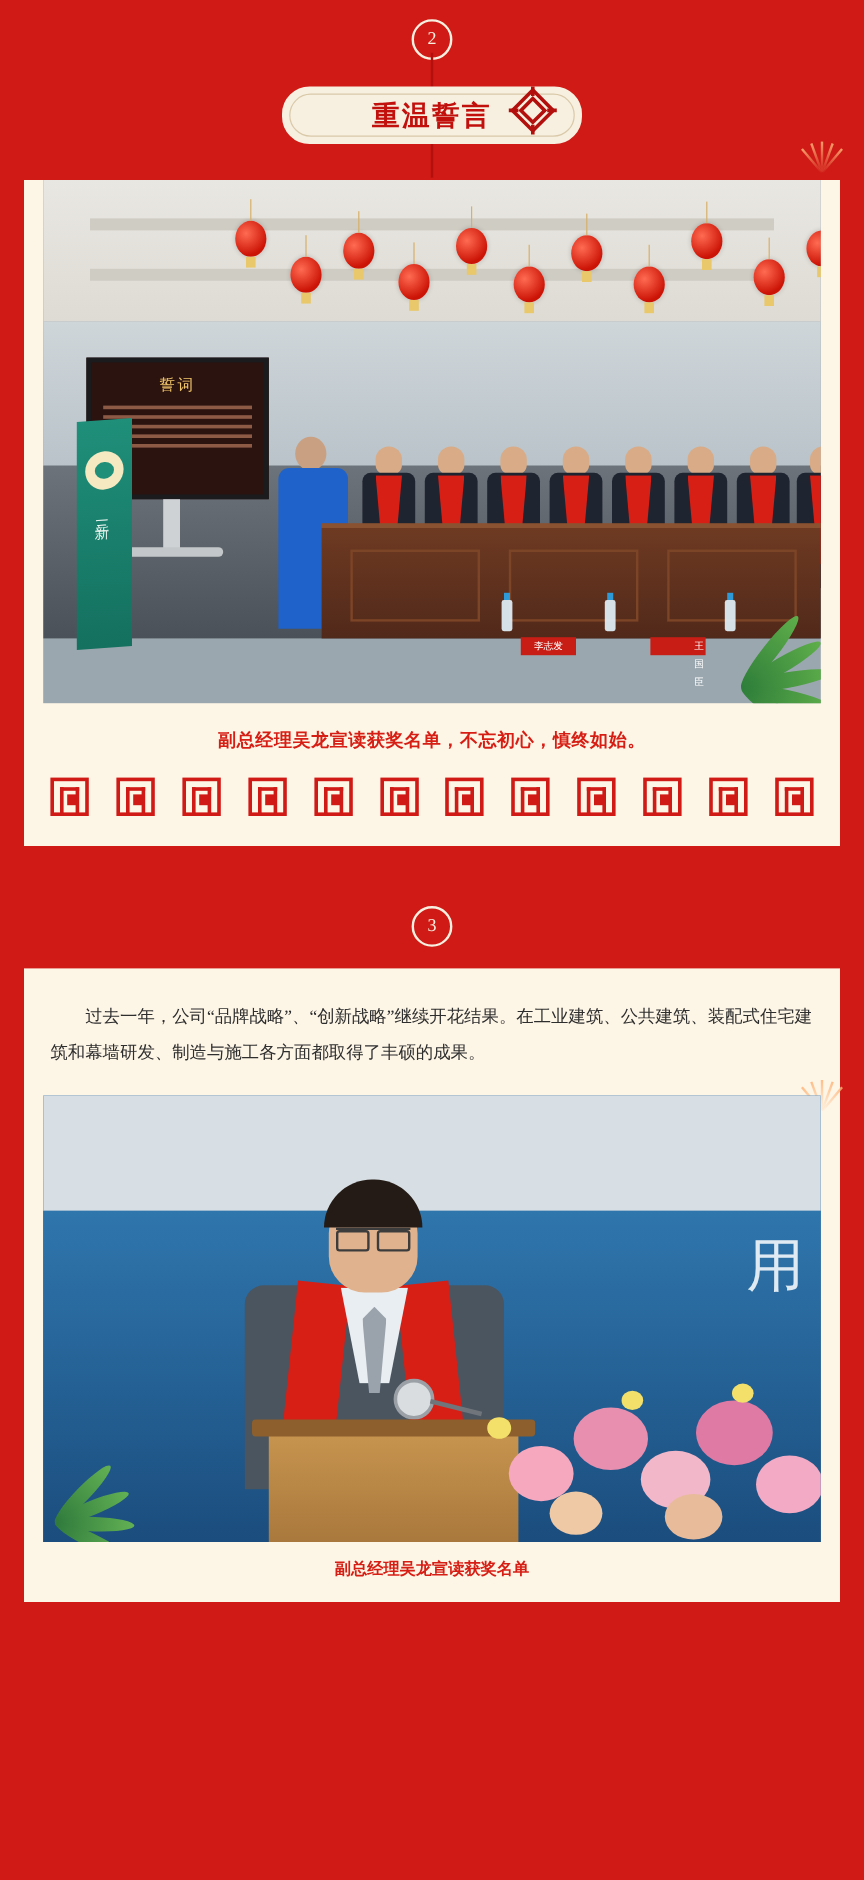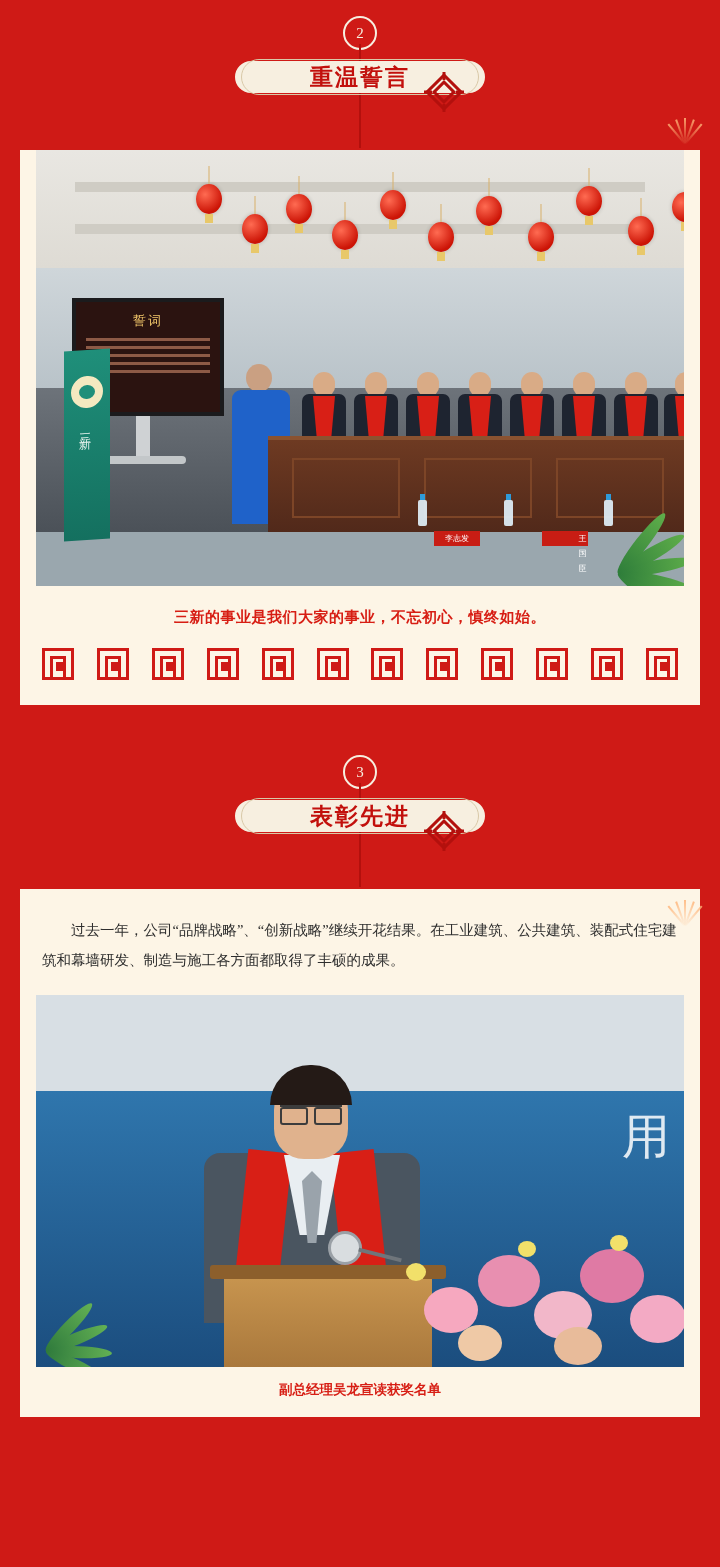--- a/index.html
+++ b/index.html
@@ -59,23 +59,23 @@
     position: absolute;
     left: 50%;
     transform: translateX(-50%);
     top: -14px;
     width: 2px; height: 104px;
     background: #b3100d;
   }
   .title-pill {
     position: absolute;
     left: 50%;
-    top: 3px;
+    top: 14px;
     transform: translateX(-50%);
-    width: 250px; height: 32px;
+    width: 250px; height: 48px;
     border-radius: 23px;
     background: #f7efe0;
     border: 2px solid #f7efe0;
     display: flex;
     align-items: center;
     justify-content: center;
   }
   .title-pill-inner {
     width: 238px; height: 36px;
     border-radius: 18px;
@@ -500,21 +500,21 @@
 
       <div class="palm">
         <i style="transform:rotate(-52deg)"></i>
         <i style="transform:rotate(-30deg)"></i>
         <i style="transform:rotate(-10deg)"></i>
         <i style="transform:rotate(12deg)"></i>
         <i style="transform:rotate(34deg)"></i>
       </div>
     </div>
 
-    <div class="caption-red">三新的事业是我们大家的事业，不忘初心，慎终如始。</div>
+    <div class="caption-red">副总经理吴龙宣读获奖名单，不忘初心，慎终如始。</div>
 
 
     <div class="meander">
       <div class="mk"></div>
       <div class="mk"></div>
       <div class="mk"></div>
       <div class="mk"></div>
       <div class="mk"></div>
       <div class="mk"></div>
       <div class="mk"></div>
@@ -528,35 +528,20 @@
 </div>
 
 <div class="gap"></div>
 
 <div>
 
   <div class="badge-wrap">
     <div class="num-badge">3</div>
   </div>
 
-  <div class="title-area">
-    <div class="title-stem"></div>
-    <div class="title-pill">
-      <div class="title-pill-inner">
-        <span class="title-text">表彰先进</span>
-      </div>
-    </div>
-    <svg class="knot" viewBox="0 0 44 44">
-      <g fill="none" stroke="#b3100d" stroke-width="3">
-        <rect x="10" y="10" width="24" height="24" transform="rotate(45 22 22)"></rect>
-        <rect x="15" y="15" width="14" height="14" transform="rotate(45 22 22)"></rect>
-        <path d="M22 2 L22 10 M22 34 L22 42 M2 22 L10 22 M34 22 L42 22"></path>
-      </g>
-    </svg>
-  </div>
 
   <div class="card pad">
 
     <div class="body-text" style="margin-top:4px;font-family:Liberation Serif, serif;">
       <p class="body-para indent">过去一年，公司“品牌战略”、“创新战略”继续开花结果。在工业建筑、公共建筑、装配式住宅建筑和幕墙研发、制造与施工各方面都取得了丰硕的成果。</p>
     </div>
 
     <div class="photo2">
       <div class="p2-bg-top"></div>
       <div class="p2-bg-mid"></div>

